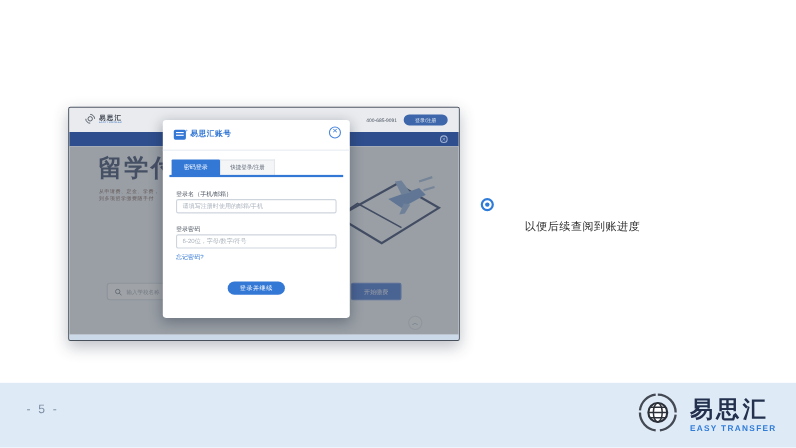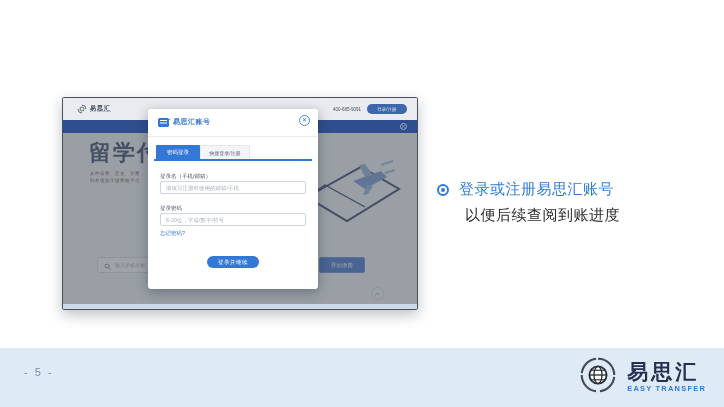--- a/index.html
+++ b/index.html
@@ -25,21 +25,21 @@
 
   
   .annotation { position:absolute; left:437px; top:180px; }
   .annotation-row { display:flex; align-items:center; gap:10px; }
   .bullet-ring {
     width:12px; height:12px; border-radius:50%;
     border:2.5px solid #2e7bd9; display:flex; align-items:center; justify-content:center;
   }
   .bullet-dot { width:4px; height:4px; border-radius:50%; background:#2e7bd9; }
   .annotation-title { font-size:15px; color:#2e7bd9; font-weight:500; letter-spacing:0.5px; }
-  .annotation-sub { font-size:15px; color:#2b2b2b; margin-top:7px; margin-left:28px; letter-spacing:0.5px; }
+  .annotation-sub { font-size:10px; color:#2b2b2b; margin-top:7px; margin-left:40px; letter-spacing:0.5px; }
 
   
   .screenshot {
     position:absolute; left:62px; top:97px; width:356px; height:213px;
     border:1px solid #48505c; border-radius:2px; background:#eef3f9;
     box-shadow:0 5px 14px rgba(40,50,70,0.30); overflow:hidden;
   }
   .site-header {
     position:absolute; left:0; top:0; width:100%; height:22px;
     background:#e9ebee; display:flex; align-items:center; padding:0 10px;
@@ -228,21 +228,20 @@
 
     <button class="modal-submit">登录并继续</button>
   </div>
 </div>
 
 <div class="annotation">
   <div class="annotation-row">
     <span class="bullet-ring">
         <span class="bullet-dot"></span>
       </span>
-    <span class="annotation-title">登录或注册易思汇账号</span>
   </div>
   <div class="annotation-sub">以便后续查阅到账进度</div>
 </div>
 
 <div class="slide-footer">
   <span class="page-number">- 5 -</span>
   <div class="brand-logo">
     <span>
       <svg width="42" height="42" viewBox="0 0 44 44">
         <path d="M22 5 A17 17 0 0 1 39 22" fill="none" stroke="#444a54" stroke-width="2.2"></path>

